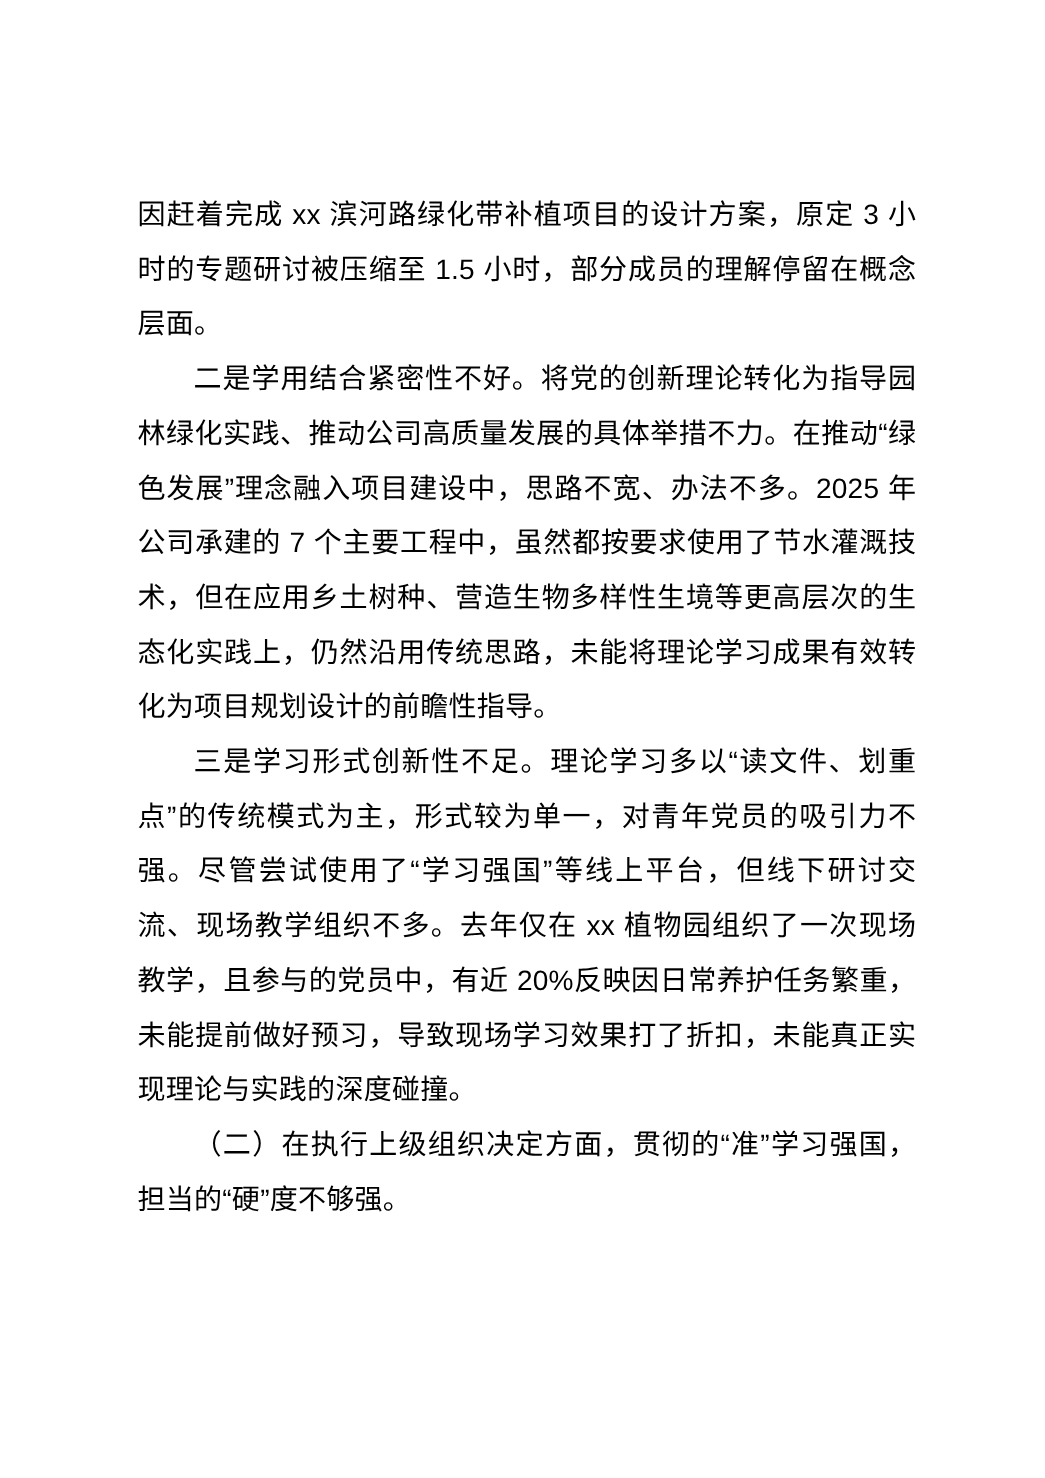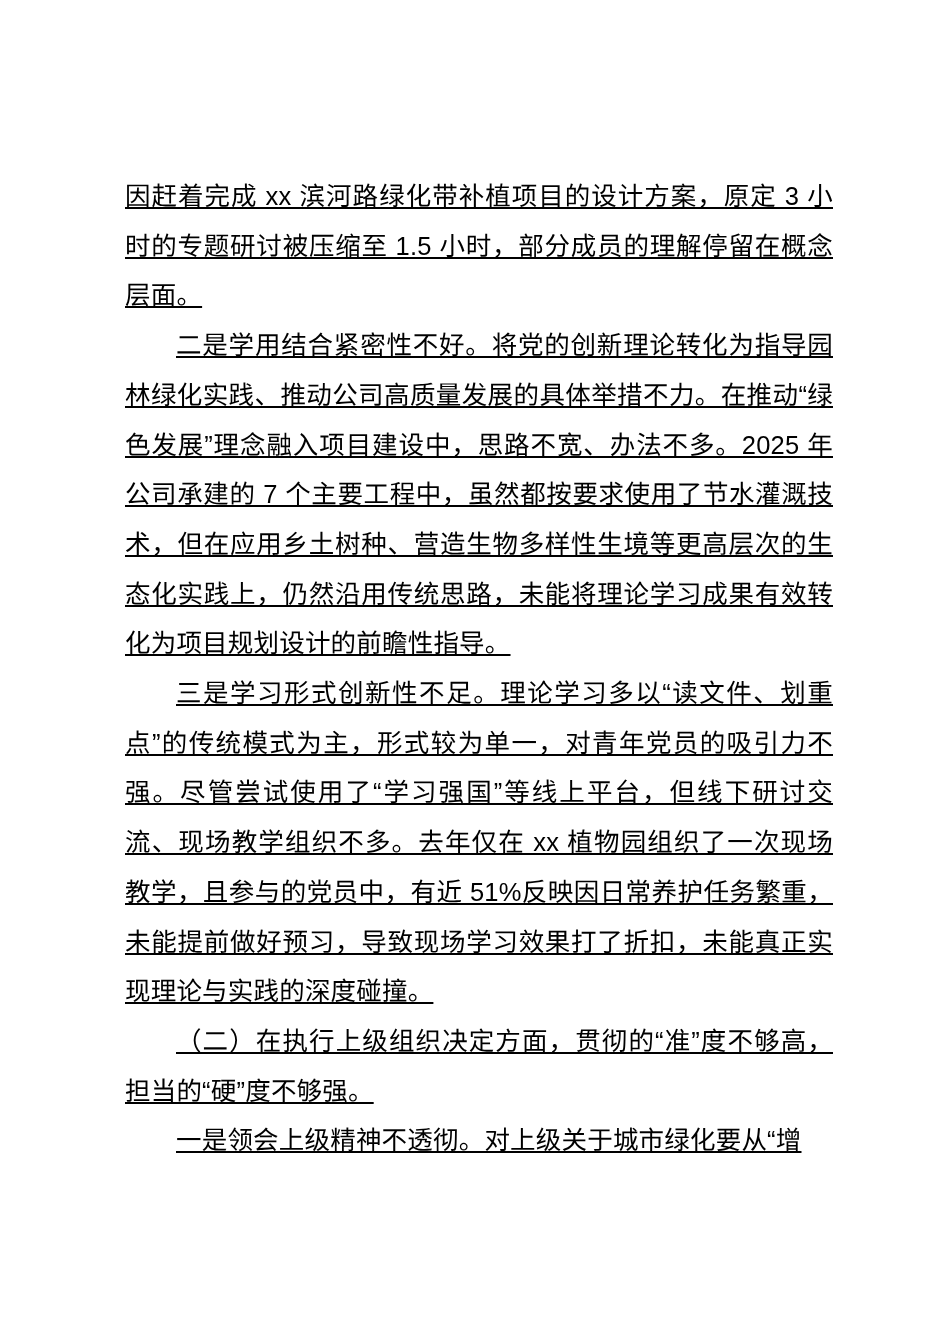--- a/index.html
+++ b/index.html
@@ -8,21 +8,20 @@
     background: #ffffff;
   }
   .page {
     position: relative;
     width: 950px;
     height: 1344px;
     box-sizing: border-box;
     padding: 172px 117px 0 125px;
     background: #ffffff;
     overflow: hidden;
-    text-decoration: underline;
   }
   .para {
     margin: 0;
     padding: 0;
     font-family: "Liberation Sans", "DejaVu Sans", sans-serif;
     font-size: 25.5px;
     line-height: 49.7px;
     color: #000000;
     text-align: justify;
     text-justify: inter-character;
@@ -32,16 +31,15 @@
   .para.indent {
     text-indent: 2em;
   }
 </style>
 </head>
 <body>
 
 <div class="page">
   <p class="para">因赶着完成 xx 滨河路绿化带补植项目的设计方案，原定 3 小时的专题研讨被压缩至 1.5 小时，部分成员的理解停留在概念层面。</p>
   <p class="para indent">二是学用结合紧密性不好。将党的创新理论转化为指导园林绿化实践、推动公司高质量发展的具体举措不力。在推动“绿色发展”理念融入项目建设中，思路不宽、办法不多。2025 年公司承建的 7 个主要工程中，虽然都按要求使用了节水灌溉技术，但在应用乡土树种、营造生物多样性生境等更高层次的生态化实践上，仍然沿用传统思路，未能将理论学习成果有效转化为项目规划设计的前瞻性指导。</p>
-  <p class="para indent">三是学习形式创新性不足。理论学习多以“读文件、划重点”的传统模式为主，形式较为单一，对青年党员的吸引力不强。尽管尝试使用了“学习强国”等线上平台，但线下研讨交流、现场教学组织不多。去年仅在 xx 植物园组织了一次现场教学，且参与的党员中，有近 51%反映因日常养护任务繁重，未能提前做好预习，导致现场学习效果打了折扣，未能真正实现理论与实践的深度碰撞。</p>
-  <p class="para indent">（二）在执行上级组织决定方面，贯彻的“准”度不够高，担当的“硬”度不够强。</p>
-  <p class="para indent">一是领会上级精神不透彻。对上级关于城市绿化要从“增</p>
+  <p class="para indent">三是学习形式创新性不足。理论学习多以“读文件、划重点”的传统模式为主，形式较为单一，对青年党员的吸引力不强。尽管尝试使用了“学习强国”等线上平台，但线下研讨交流、现场教学组织不多。去年仅在 xx 植物园组织了一次现场教学，且参与的党员中，有近 20%反映因日常养护任务繁重，未能提前做好预习，导致现场学习效果打了折扣，未能真正实现理论与实践的深度碰撞。</p>
+  <p class="para indent">（二）在执行上级组织决定方面，贯彻的“准”学习强国，担当的“硬”度不够强。</p>
 </div>
 
 </body></html>

